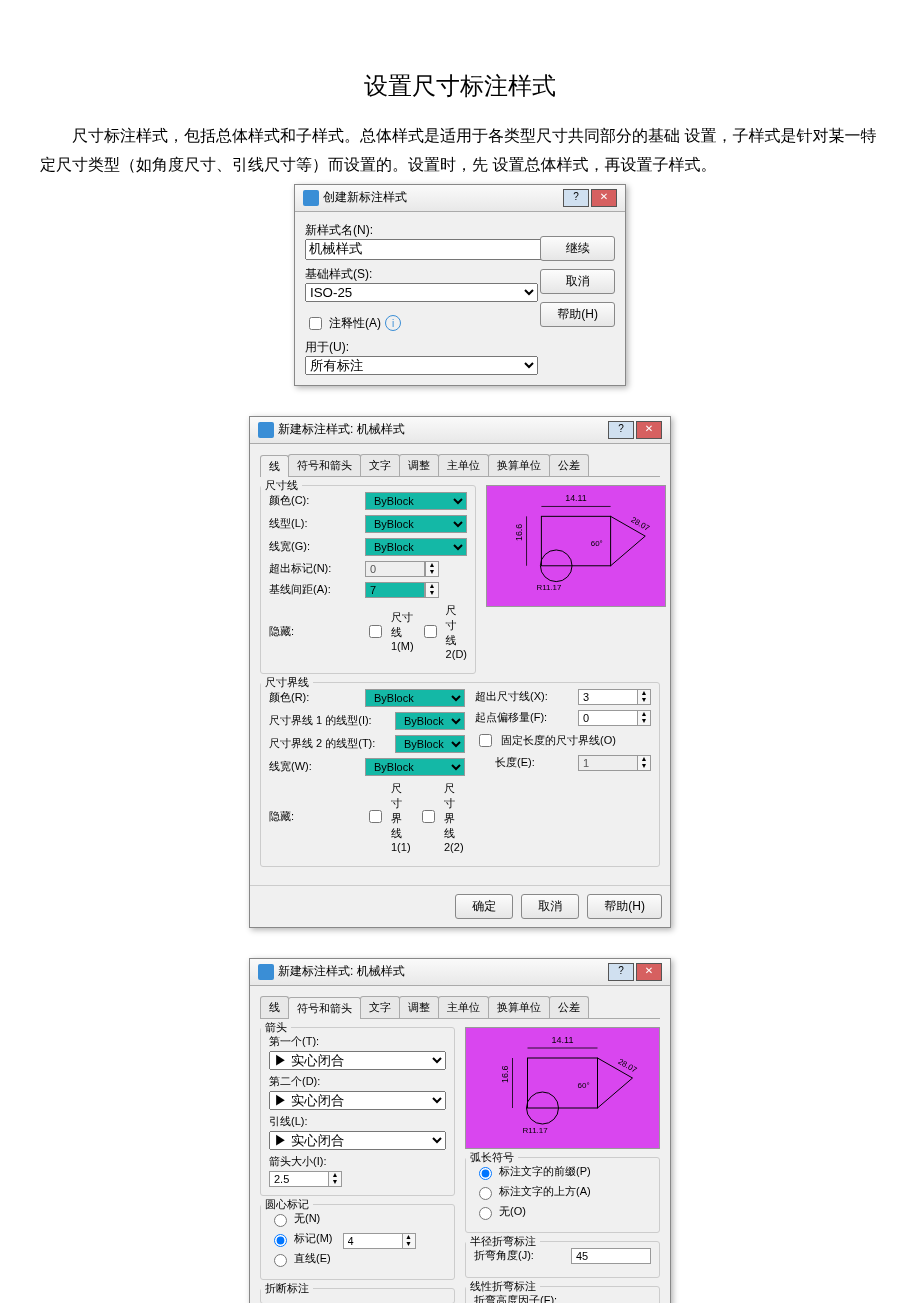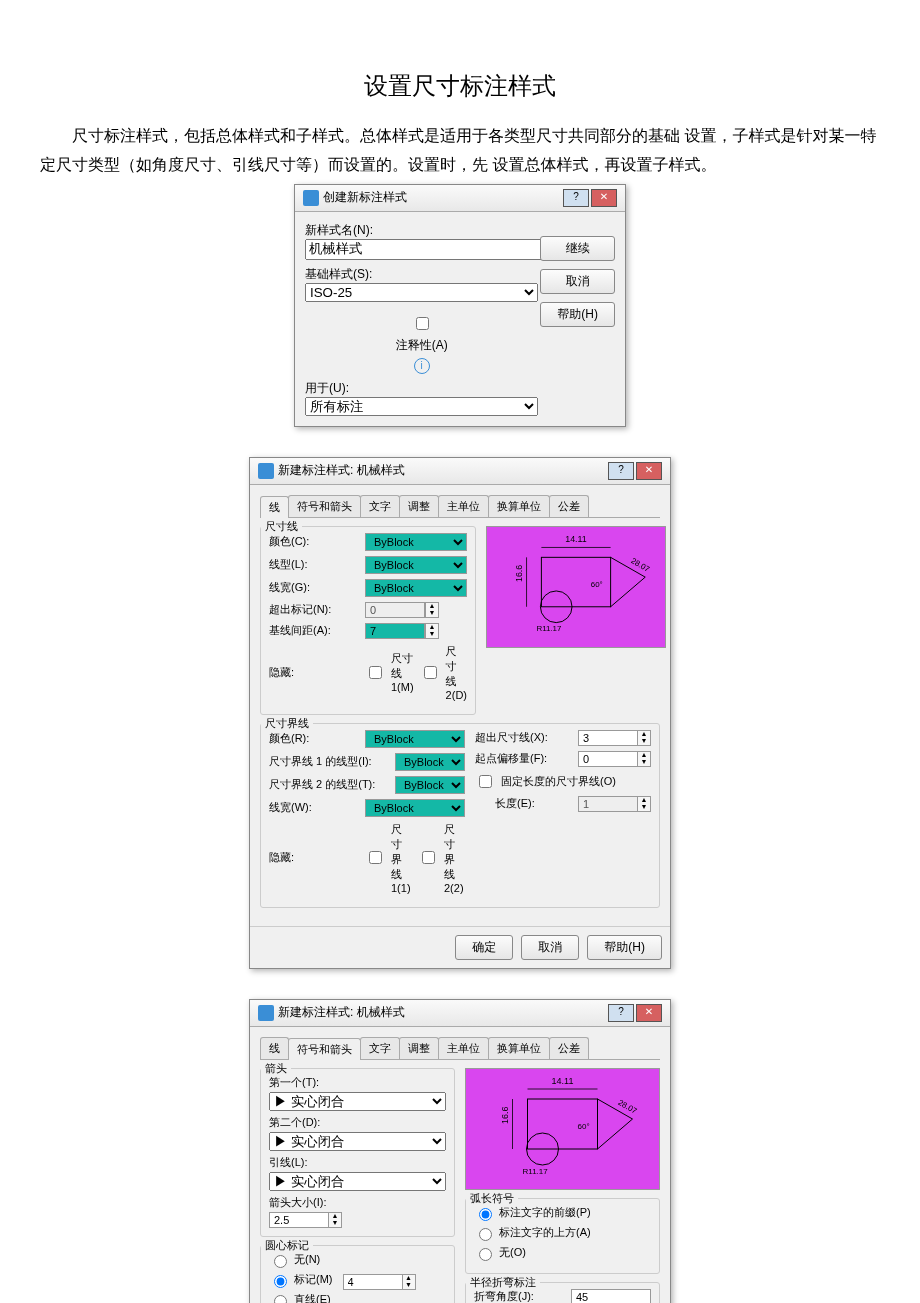--- a/index.html
+++ b/index.html
@@ -61,21 +61,21 @@
     .btn {
       padding: 3px 16px;
       border: 1px solid #888;
       background: linear-gradient(#fcfcfc,#e6e6e6);
       border-radius: 3px;
       font-size: 12px;
     }
     .small-body { display: flex; gap: 2px; }
     .small-left { flex: 1; }
     .small-right { display: flex; flex-direction: column; gap: 8px; padding-top: 14px; }
-    .checkbox-wrap { display: flex; align-items: center; gap: 4px; margin: 6px 0; flex-direction: column; }
+    .checkbox-wrap { display: flex; align-items: center; gap: 4px; margin: 6px 0; }
     .info-icon {
       width: 14px; height: 14px;
       border: 1px solid #3a8ed6;
       border-radius: 50%;
       display: inline-flex;
       align-items: center;
       justify-content: center;
       font-size: 10px;
       color: #3a8ed6;
     }

